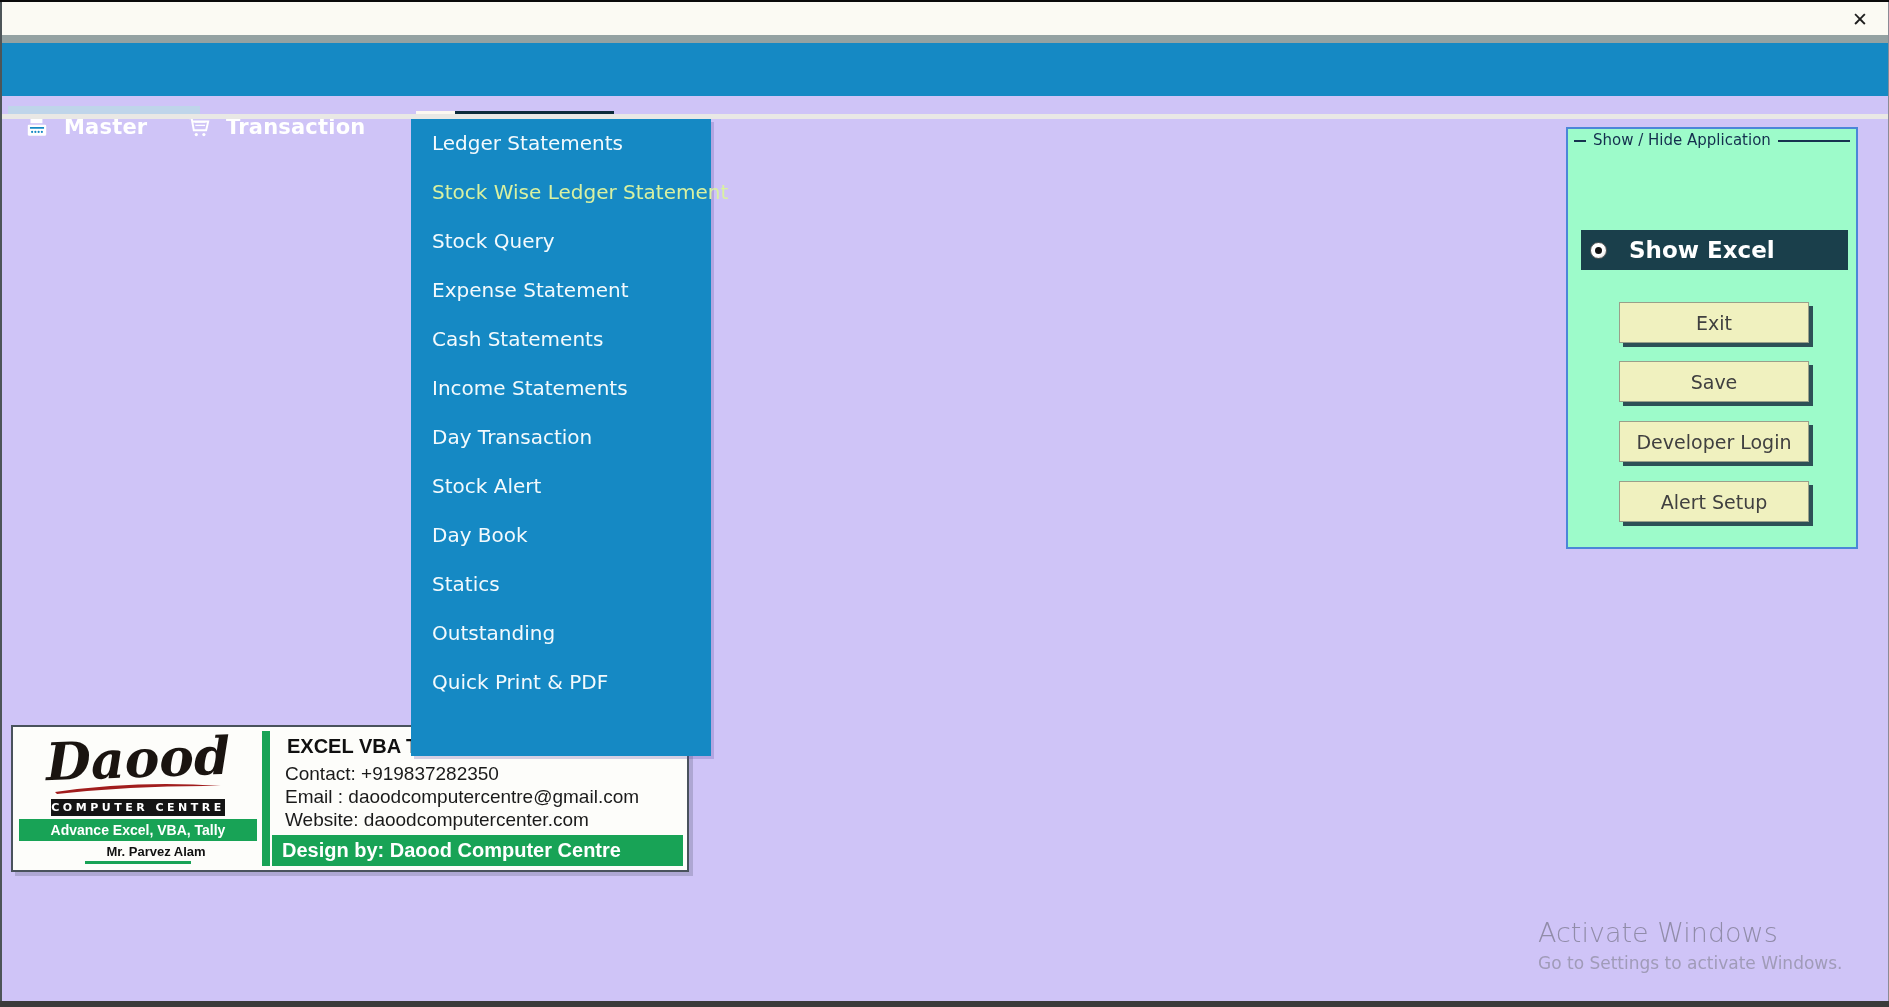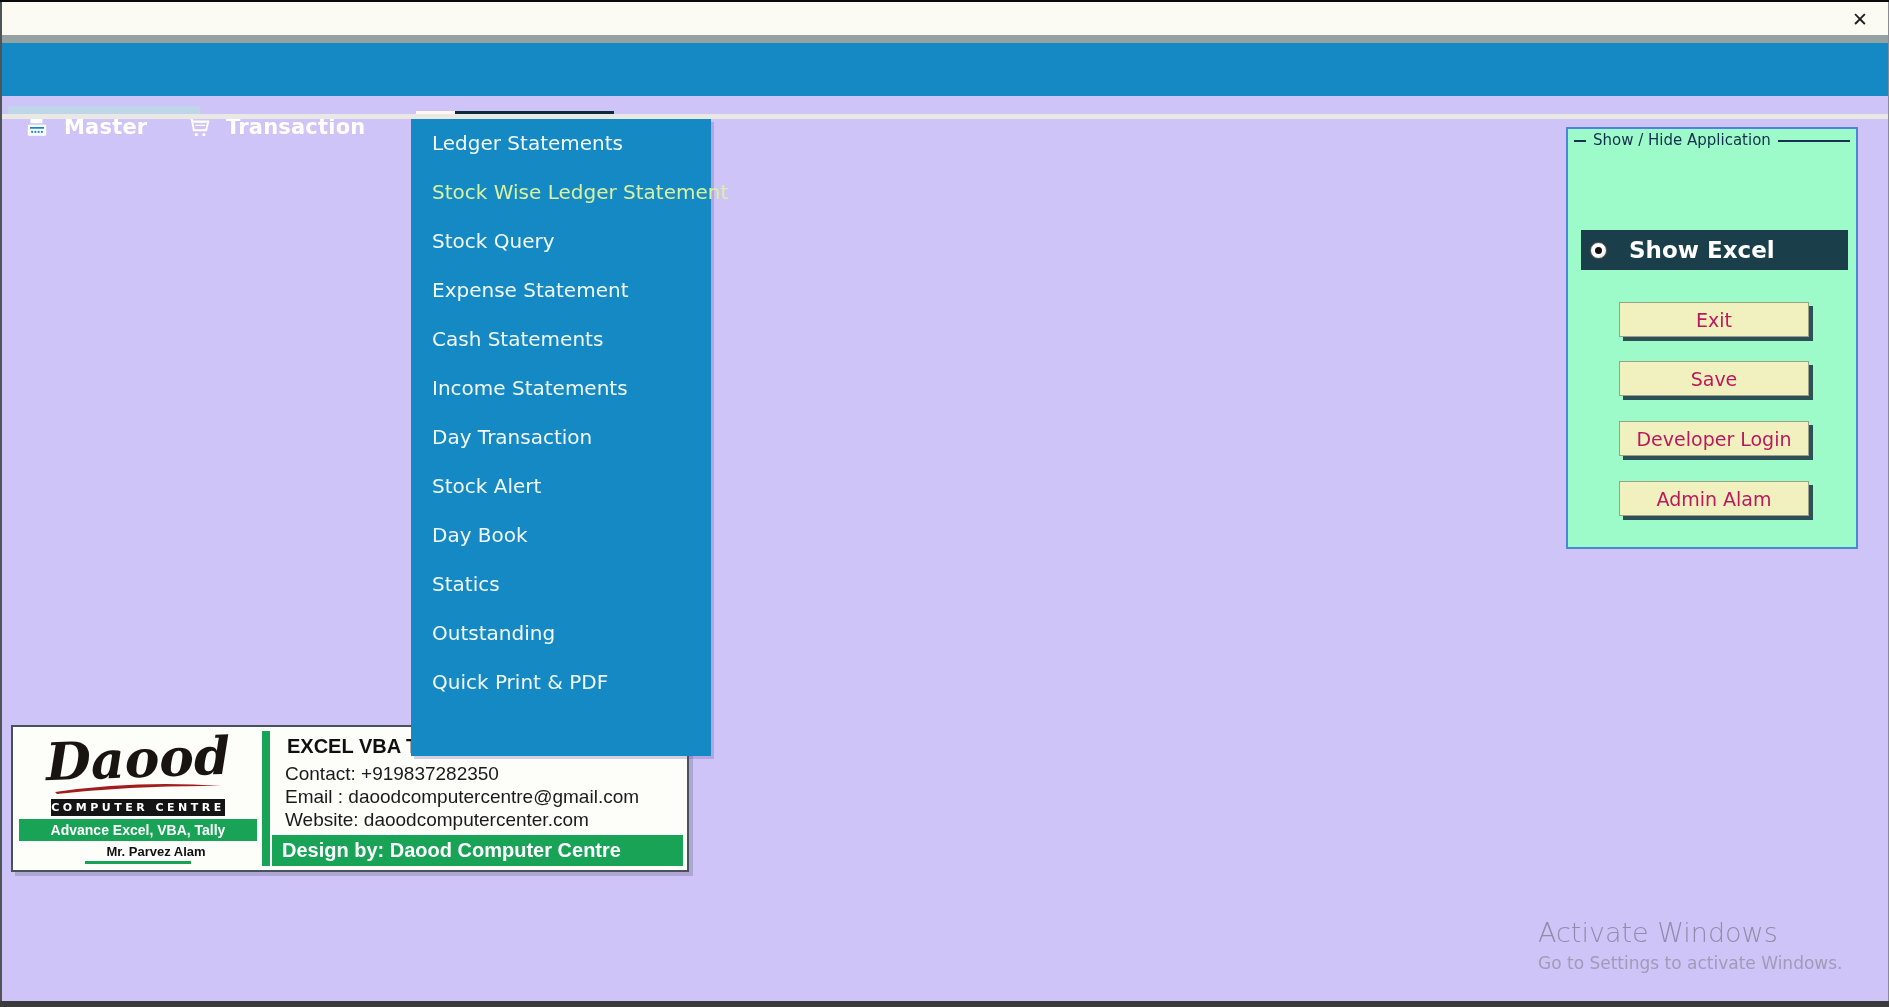--- a/index.html
+++ b/index.html
@@ -40,22 +40,22 @@
   .frame-line{position:absolute;left:6px;right:6px;top:11px;border-top:2px solid #16324f;}
   .legend{position:absolute;left:12px;top:-11px;background:#9dfbca;padding:0 7px;font-size:15px;
           color:#142f4e;font-weight:500;white-space:nowrap;}
   .toggle-row{position:absolute;left:13px;width:267px;height:40px;background:#1a3f4b;display:flex;
               align-items:center;padding-left:9px;box-sizing:border-box;cursor:default;}
   .row1{top:41px;} .row2{top:101px;}
   .toggle-label{color:#ffffff;font-size:23px;font-weight:bold;margin-left:22px;}
   .radio{width:15px;height:15px;border-radius:50%;border:1px solid #5c5c5c;position:relative;
          background:radial-gradient(circle at 35% 35%,#ffffff 55%,#c9c9c9);}
   .radio.checked::after{content:"";position:absolute;inset:4px;background:#121212;border-radius:50%;}
-  .pbtn{position:absolute;left:51px;width:190px;height:35px;background:#f0f1bf;border:1px solid #9aa08a;
-        box-shadow:4px 4px 0 rgba(18,38,56,.8);color:#be185d;font-size:19px;font-family:"DejaVu Sans",sans-serif;
+  .pbtn{position:absolute;left:51px;width:190px;height:41px;background:#f0f1bf;border:1px solid #9aa08a;
+        box-shadow:4px 4px 0 rgba(18,38,56,.8);color:#404040;font-size:19px;font-family:"DejaVu Sans",sans-serif;
         cursor:default;}
   .b1{top:173px;} .b2{top:232px;} .b3{top:292px;} .b4{top:352px;}
 
   
   .card{position:absolute;left:11px;top:723px;width:678px;height:147px;background:#fdfdfa;
         border:2px solid #49525c;box-sizing:border-box;z-index:2;box-shadow:4px 4px 0 rgba(100,100,130,.30);}
   .card-left{position:absolute;left:0;top:0;width:250px;height:100%;text-align:center;}
   .logo-script{font-family:"DejaVu Serif",serif;font-style:italic;font-weight:bold;font-size:52px;
                line-height:56px;color:#1a1410;margin-top:4px;transform:rotate(-2deg);}
   .swoosh{margin-top:-8px;}
@@ -156,21 +156,21 @@
     <div class="frame-line">
       <span class="legend">Show / Hide Application</span>
     </div>
     <div class="toggle-row row2">
       <span class="radio checked"></span>
       <span class="toggle-label">Show Excel</span>
     </div>
     <button class="pbtn b1">Exit</button>
     <button class="pbtn b2">Save</button>
     <button class="pbtn b3">Developer Login</button>
-    <button class="pbtn b4">Admin Alam</button>
+    <button class="pbtn b4">Alert Setup</button>
   </div>
 
   <div class="card">
     <div class="card-left">
       <div class="logo-script">Daood</div>
       <div class="swoosh">
         <svg width="172" height="12" viewBox="0 0 172 12">
           <path d="M3 10 Q86 -2 169 4 Q86 3 5 12 Z" fill="#a11d1d"></path>
         </svg>
       </div>

